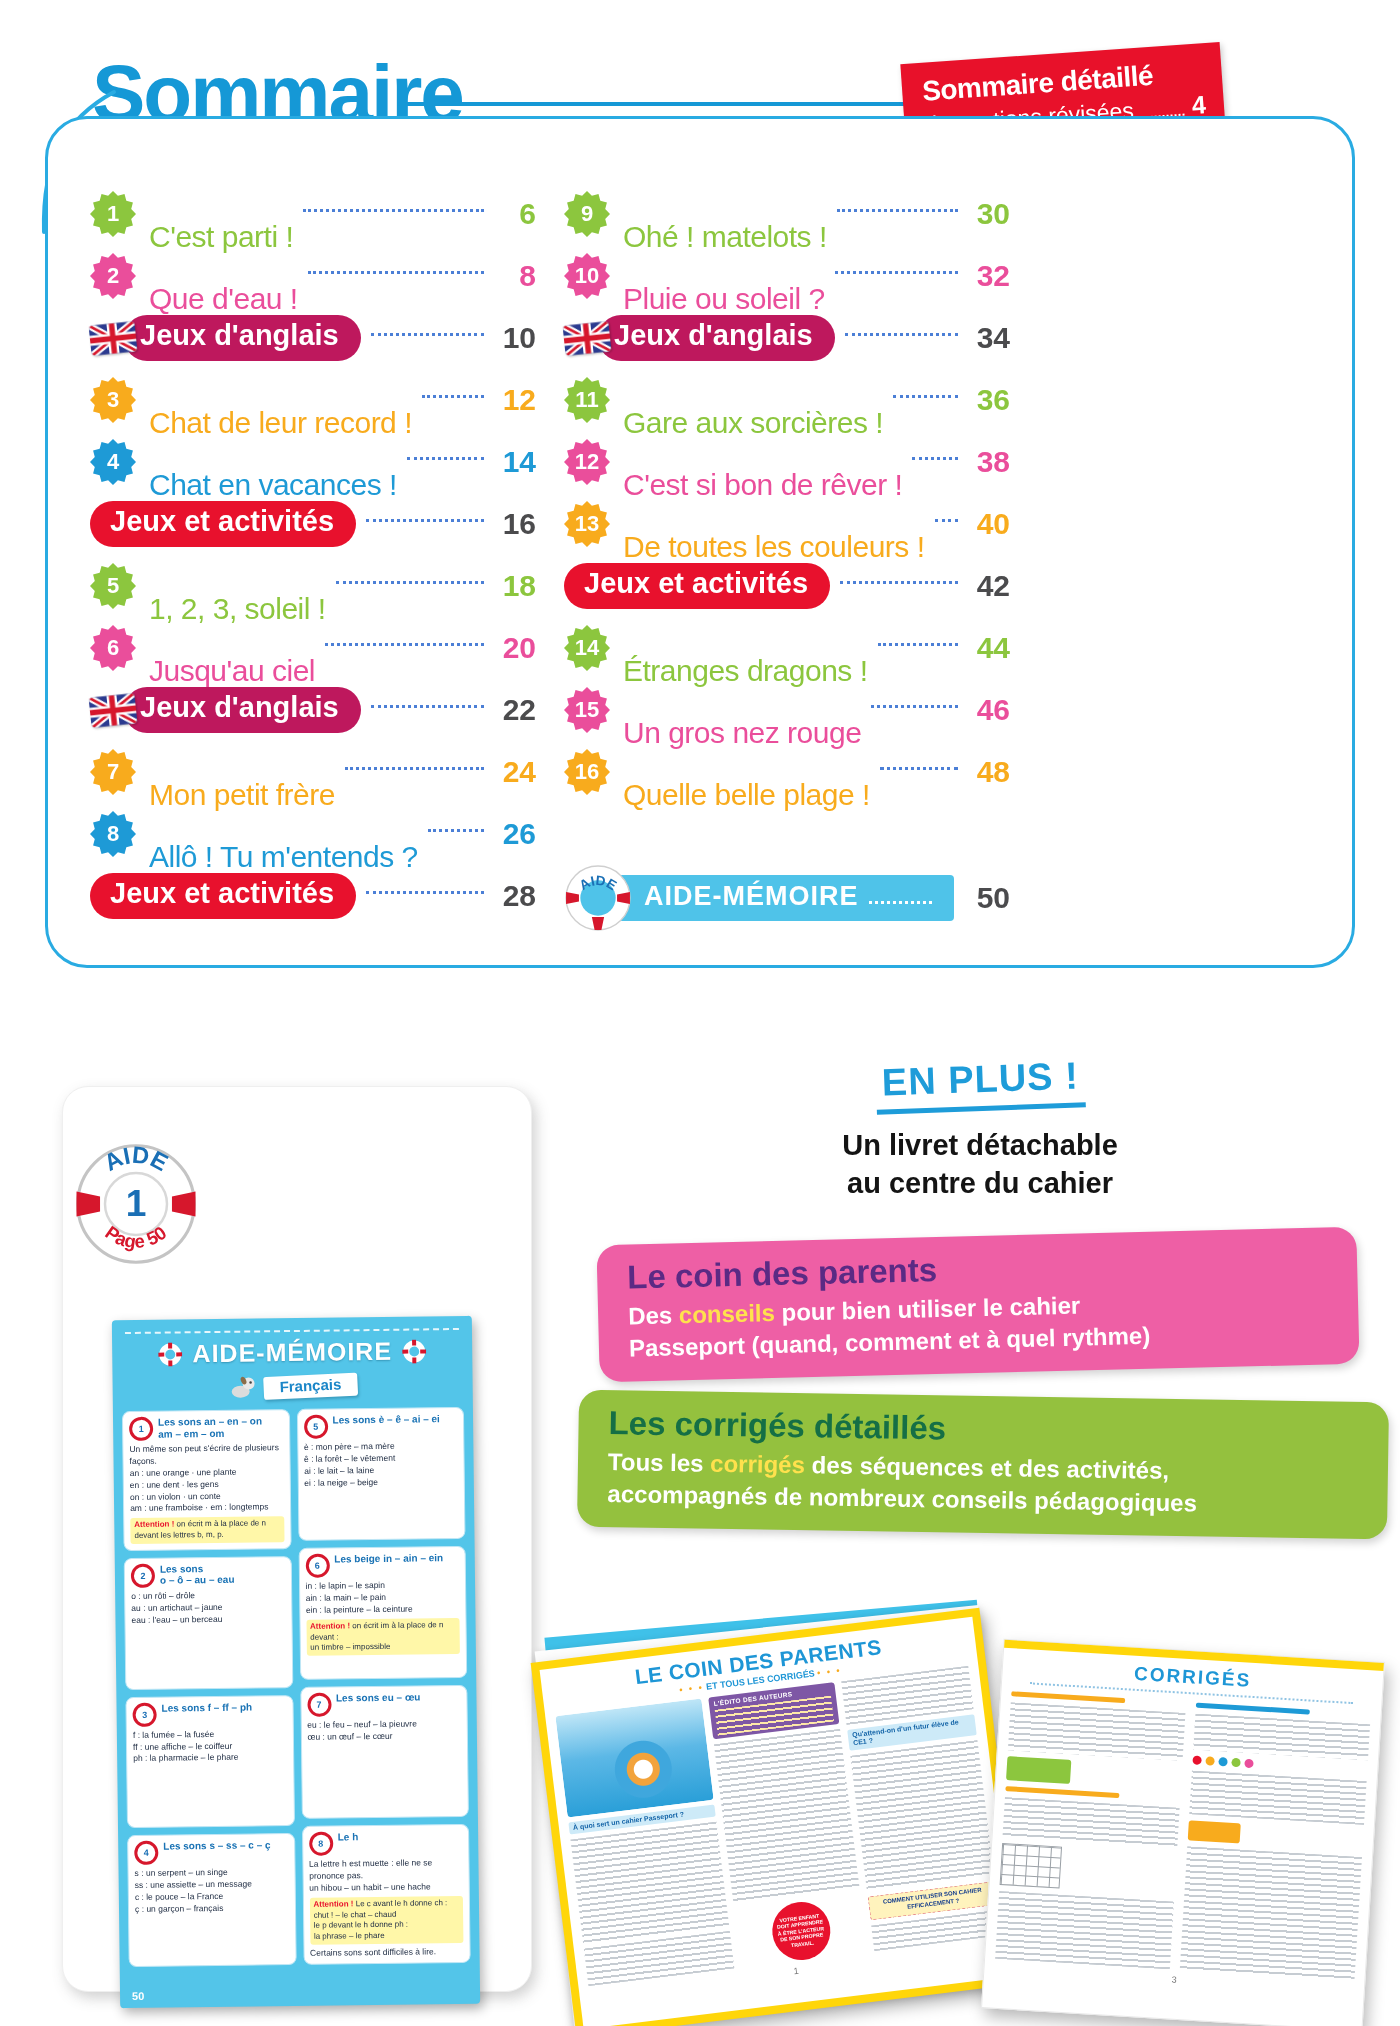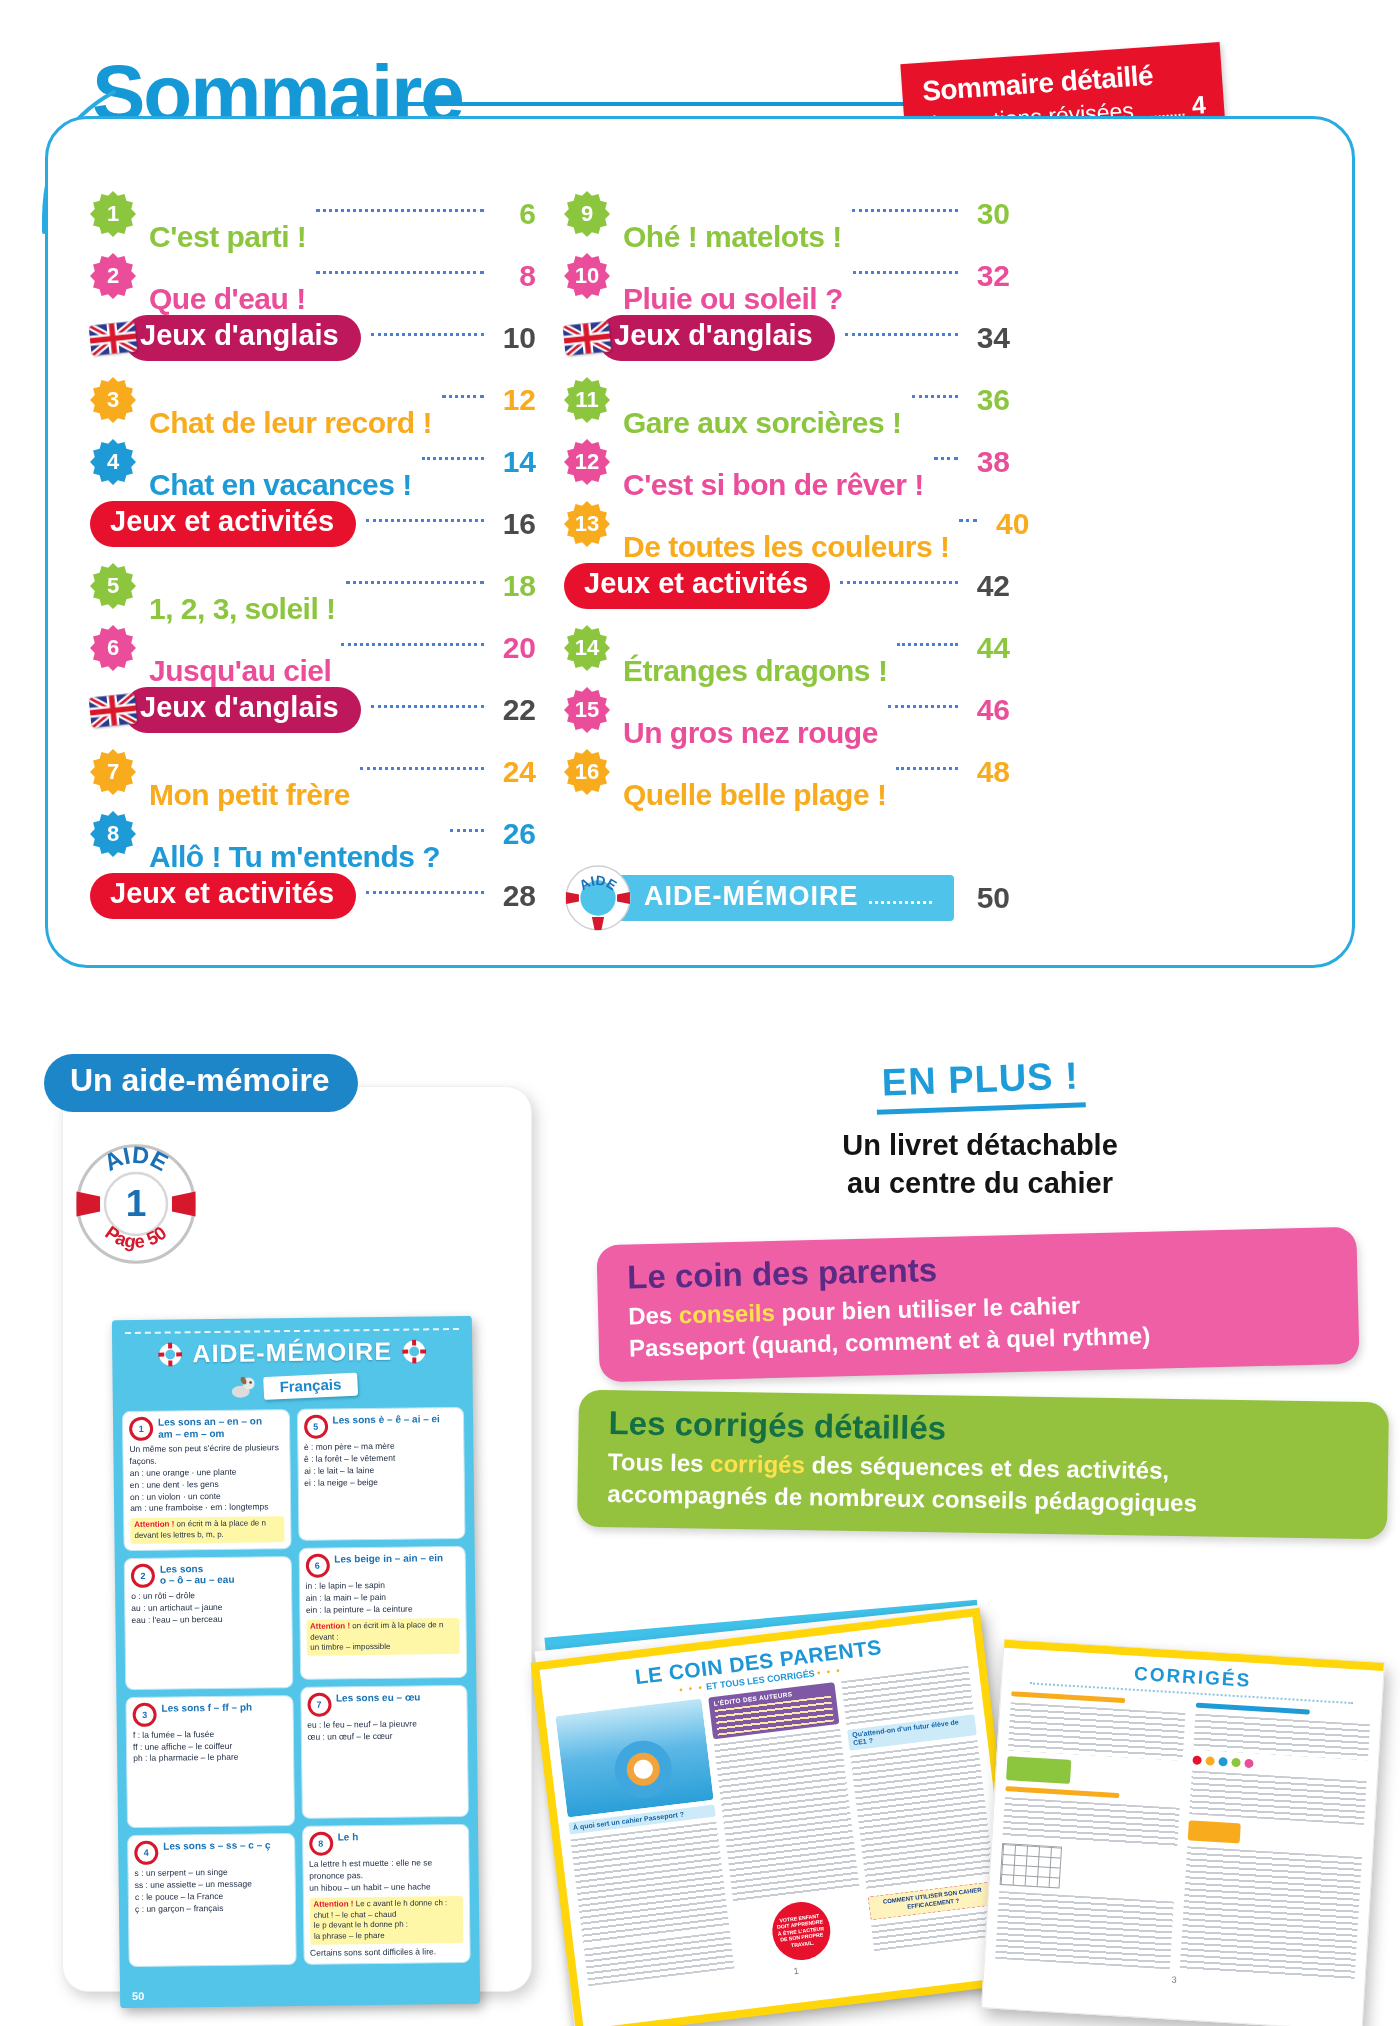--- a/index.html
+++ b/index.html
@@ -19,21 +19,21 @@
   
   .toc-box{position:absolute;left:45px;top:116px;width:1304px;height:846px;border:3px solid #29abe2;
            border-radius:42px;background:#fff;}
   .col{position:absolute;top:64px;display:flex;flex-direction:column;}
   .col-left{left:42px;width:446px;}
   .col-right{left:516px;width:446px;}
   .trow{display:flex;align-items:center;height:62px;}
   .badge{flex:0 0 46px;width:46px;height:46px;display:flex;align-items:center;justify-content:center;
          color:#fff;font-weight:bold;font-size:22px;margin-right:13px;
          clip-path:polygon(100% 50%,89.6% 60.6%,93.3% 75%,79% 79%,75% 93.3%,60.6% 89.6%,50% 100%,39.4% 89.6%,25% 93.3%,21% 79%,6.7% 75%,10.4% 60.6%,0% 50%,10.4% 39.4%,6.7% 25%,21% 21%,25% 6.7%,39.4% 10.4%,50% 0%,60.6% 10.4%,75% 6.7%,79% 21%,93.3% 25%,89.6% 39.4%);}
-  .rtitle{font-size:30px;font-weight:bold;letter-spacing:-0.5px;white-space:nowrap;margin-top:46px;}
+  .rtitle{font-size:30px;font-weight:normal;letter-spacing:-0.5px;white-space:nowrap;margin-top:46px;}
   .leader{flex:1;min-width:18px;border-bottom:3px dotted #4b7fd6;margin:0 6px 7px 10px;}
   .leader-white{border-bottom:3px dotted #fff;margin-bottom:0;align-self:center;margin-top:8px;}
   .pagenum{font-size:30px;font-weight:bold;min-width:46px;text-align:right;}
   .pill{color:#fff;font-size:29px;font-weight:bold;padding:4px 22px 9px 20px;border-radius:28px;white-space:nowrap;}
   .pill-navy{background:#be185d;padding-left:16px;}
   .pill-red{background:#e8112d;}
   .flagwrap{position:relative;z-index:2;margin-right:-12px;display:flex;transform:rotate(-6deg);filter:drop-shadow(1px 1px 1px rgba(0,0,0,.25));}
   .c-green{color:#8cc63e}.bg-green{background:#8cc63e}
   .c-pink{color:#ea4e9b}.bg-pink{background:#ea4e9b}
   .c-orange{color:#f8ab1d}.bg-orange{background:#f8ab1d}
@@ -335,21 +335,20 @@
         <span class="aidebar">
           <span class="aidebar-title">AIDE-MÉMOIRE</span>
           <span class="leader leader-white"></span>
         </span>
         <span class="pagenum c-dark">50</span>
       </div>
     </div>
   </div>
 
   <div class="aide-card"></div>
-  <div class="aide-pill">Un aide-mémoire</div>
 
   <span class="big-buoy">
     <svg viewBox="0 0 100 100" width="124" height="124">
       <circle cx="50" cy="50" r="47" fill="#fff" stroke="#c4c4c4" stroke-width="2.5"></circle>
       <path d="M2 40 L21 44 L21 56 L2 60 Z" fill="#d6172c"></path>
       <path d="M98 40 L79 44 L79 56 L98 60 Z" fill="#d6172c"></path>
       <circle cx="50" cy="50" r="25" fill="#fff" stroke="#d8d8d8" stroke-width="2"></circle>
       <defs>
         <path id="arcA" d="M17 50 A 33 33 0 0 1 83 50"></path>
         <path id="arcB" d="M13 56 A 38 38 0 0 0 87 56"></path>

